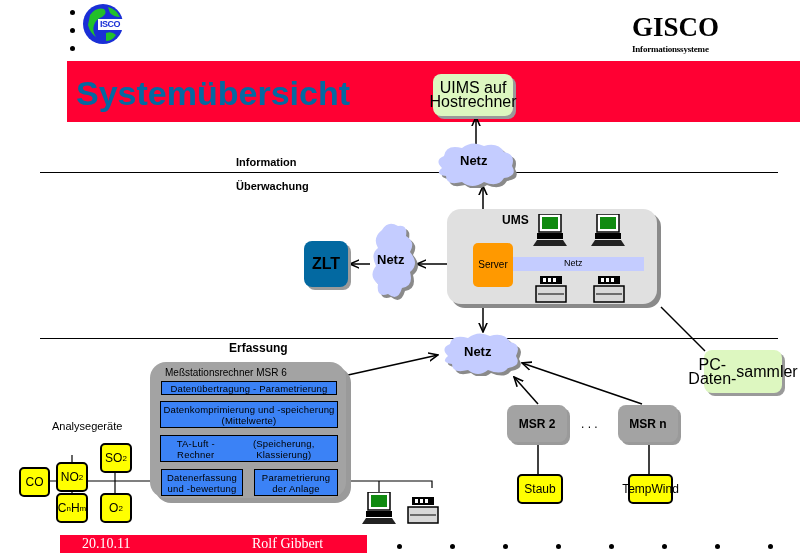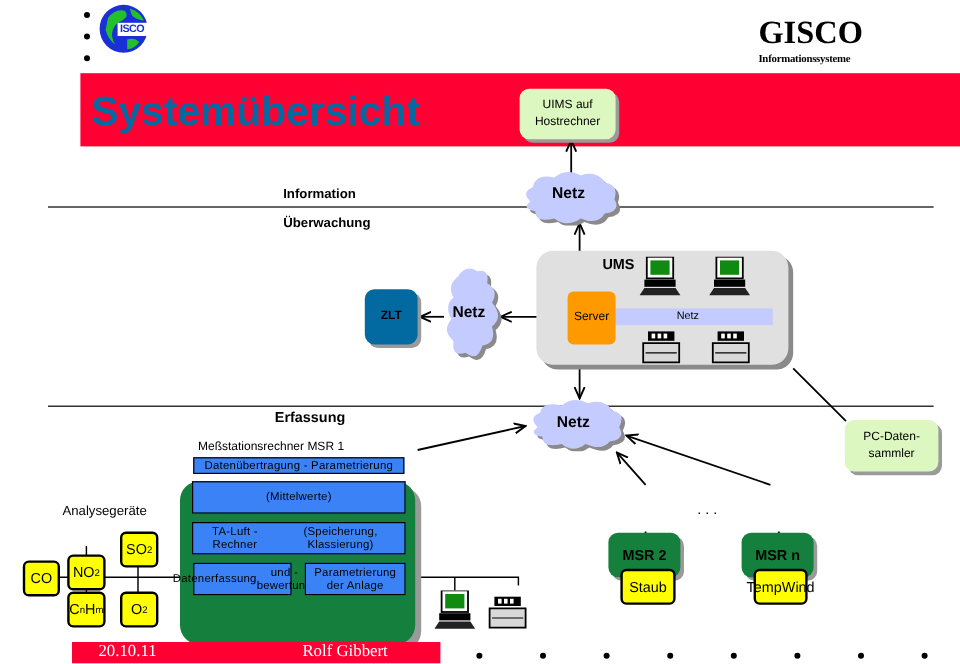--- a/index.html
+++ b/index.html
@@ -5,24 +5,24 @@
   html, body { margin:0; padding:0; }
   body { width:800px; height:553px; position:relative; overflow:hidden; background:#ffffff;
          font-family:"Liberation Sans", sans-serif; color:#000; }
   .abs { position:absolute; }
   .dot { position:absolute; width:5px; height:5px; border-radius:50%; background:#000; }
   .title-bar { left:67px; top:61px; width:733px; height:61px; background:#ff0033; }
   .title-text { left:76px; top:74px; font-size:34px; font-weight:bold; color:#0369a1; letter-spacing:0px; }
   .brand { left:632px; top:12px; font-family:"Liberation Serif", serif; font-size:27px; font-weight:bold; }
   .brand-sub { left:632px; top:44px; font-family:"Liberation Serif", serif; font-size:9px; font-weight:bold; letter-spacing:-0.2px; }
   .box { position:absolute; border-radius:8px; display:flex; align-items:center; justify-content:center;
-         text-align:center; box-shadow:3px 3px 0 #9a9a9a; font-size:10px; line-height:14px; }
+         text-align:center; box-shadow:3px 3px 0 #9a9a9a; font-size:16px; line-height:14px; }
   .green { background:#ddf7c0; }
   .green2 { background:#0369a1; }
-  .peach { background:#15803d;margin-top:39px; }
+  .peach { background:#a3a3a3; }
   .yellow { position:absolute; background:#ffff00; border:2px solid #000; border-radius:5px;
             display:flex; align-items:center; justify-content:center; text-align:center; font-size:12px; line-height:13px; }
   .section-label { position:absolute; font-size:12px; font-weight:bold; }
   .hline { position:absolute; height:1px; background:#000; }
   .inner { position:absolute; background:#3b82f6; border:1.5px solid #000; font-size:9.5px; line-height:11px;
            display:flex; align-items:center; justify-content:center; text-align:center; box-sizing:border-box; letter-spacing:0.2px; }
   .footer-bar { left:60px; top:535px; width:307px; height:18px; background:#ff0033; }
   .footer-text { font-family:"Liberation Serif", serif; font-size:14px; color:#fff; top:536px; }
   svg.overlay { position:absolute; left:0; top:0; }
   .cloud-label { position:absolute; font-weight:bold; font-size:13px; }
@@ -168,38 +168,39 @@
 </div>
 
 <div class="abs" style="left:438px;top:330px;width:84px;height:46px;">
   <svg width="84" height="46" viewBox="0 0 84 46">
     <path d="M10 26 Q2 18 12 14 Q14 4 30 8 Q40 0 52 6 Q66 2 72 12 Q84 14 78 26 Q84 36 70 38 Q64 46 50 40 Q40 48 30 40 Q14 44 14 34 Q2 32 10 26 Z" fill="#8a8a8a" transform="translate(3,3)"></path>
     <path d="M10 26 Q2 18 12 14 Q14 4 30 8 Q40 0 52 6 Q66 2 72 12 Q84 14 78 26 Q84 36 70 38 Q64 46 50 40 Q40 48 30 40 Q14 44 14 34 Q2 32 10 26 Z" fill="#c4ccff"></path>
   </svg>
   <span class="cloud-label" style="left:26px;top:14px;">Netz</span>
 </div>
 
-<div class="box green" style="left:704px;top:350px;width:78px;height:43px;flex-direction:column;">
+<div class="box green" style="left:704px;top:350px;width:78px;height:43px;flex-direction:row;">
   <span>PC-Daten-</span>
   <span>sammler</span>
 </div>
 
 <div class="box peach" style="left:150px;top:362px;width:196px;height:136px;border-radius:16px;box-shadow:5px 5px 0 #9a9a9a;"></div>
-<div class="abs" style="left:165px;top:367px;font-size:10px;">Meßstationsrechner MSR 1</div>
+<div class="abs" style="left:165px;top:367px;font-size:10px;">Meßstationsrechner MSR 6</div>
 <div class="inner" style="left:161px;top:381px;width:176px;height:14px;">
   <span>Datenübertragung - Parametrierung</span>
 </div>
 <div class="inner" style="left:160px;top:401px;width:178px;height:27px;flex-direction:column;">
+  <span>Datenkomprimierung und -speicherung</span>
   <span>(Mittelwerte)</span>
 </div>
 <div class="inner" style="left:160px;top:435px;width:178px;height:27px;flex-direction:row;">
   <span>TA-Luft - Rechner</span>
   <span>(Speicherung, Klassierung)</span>
 </div>
-<div class="inner" style="left:161px;top:469px;width:82px;height:27px;flex-direction:row;">
+<div class="inner" style="left:161px;top:469px;width:82px;height:27px;flex-direction:column;">
   <span>Datenerfassung</span>
   <span>und -bewertung</span>
 </div>
 <div class="inner" style="left:254px;top:469px;width:84px;height:27px;flex-direction:column;">
   <span>Parametrierung</span>
   <span>der Anlage</span>
 </div>
 
 <div class="abs" style="left:362px;top:492px;">
   <svg width="36" height="34" viewBox="0 0 36 34">

